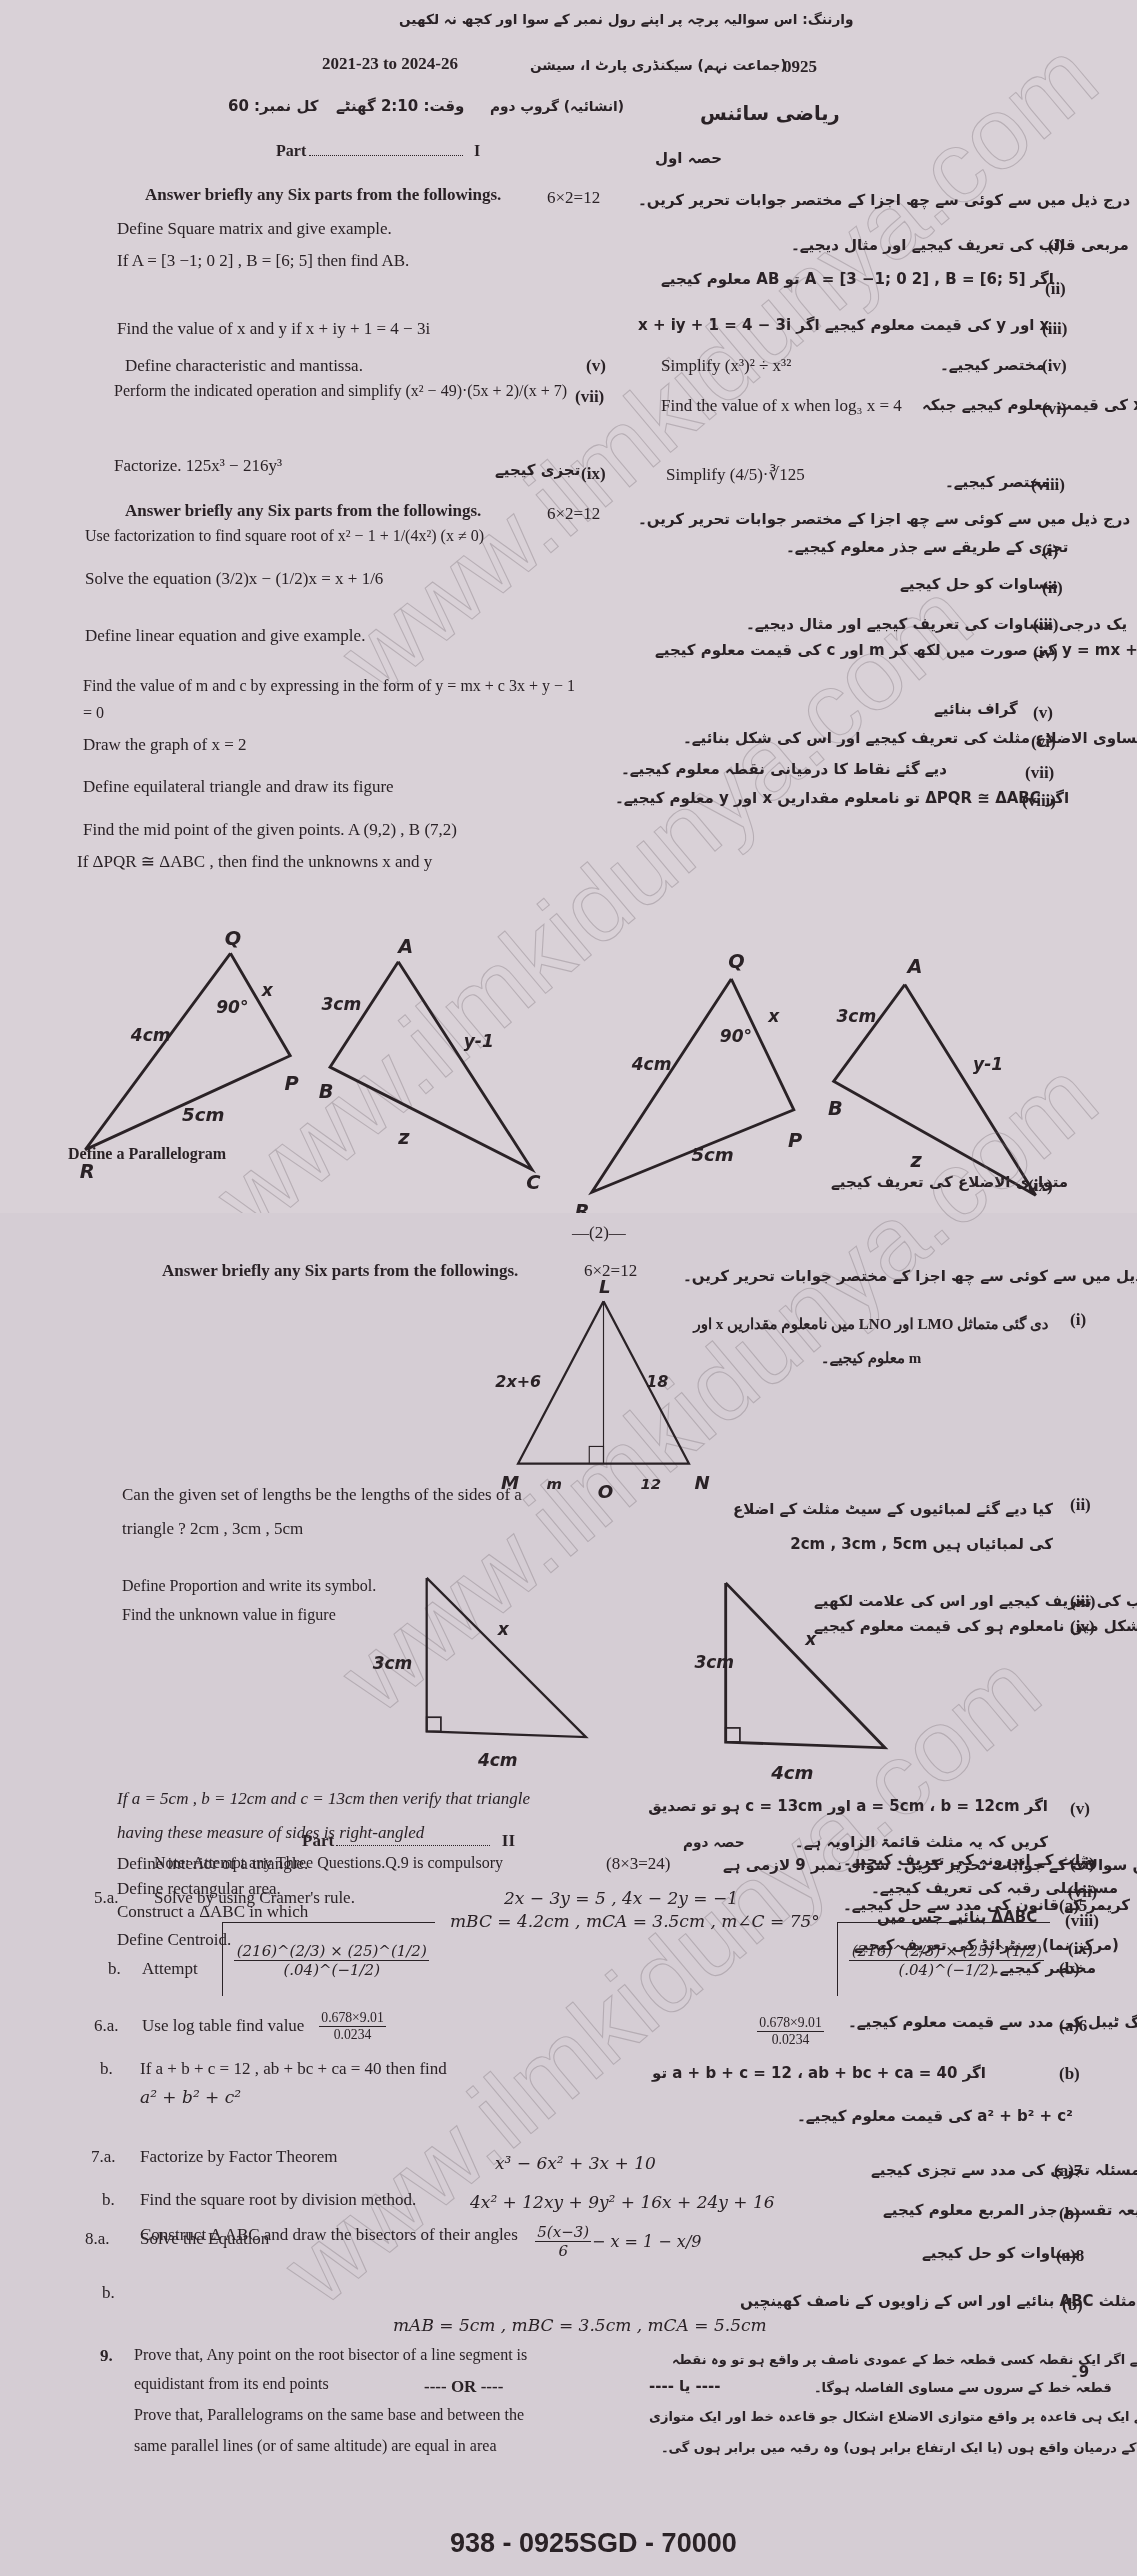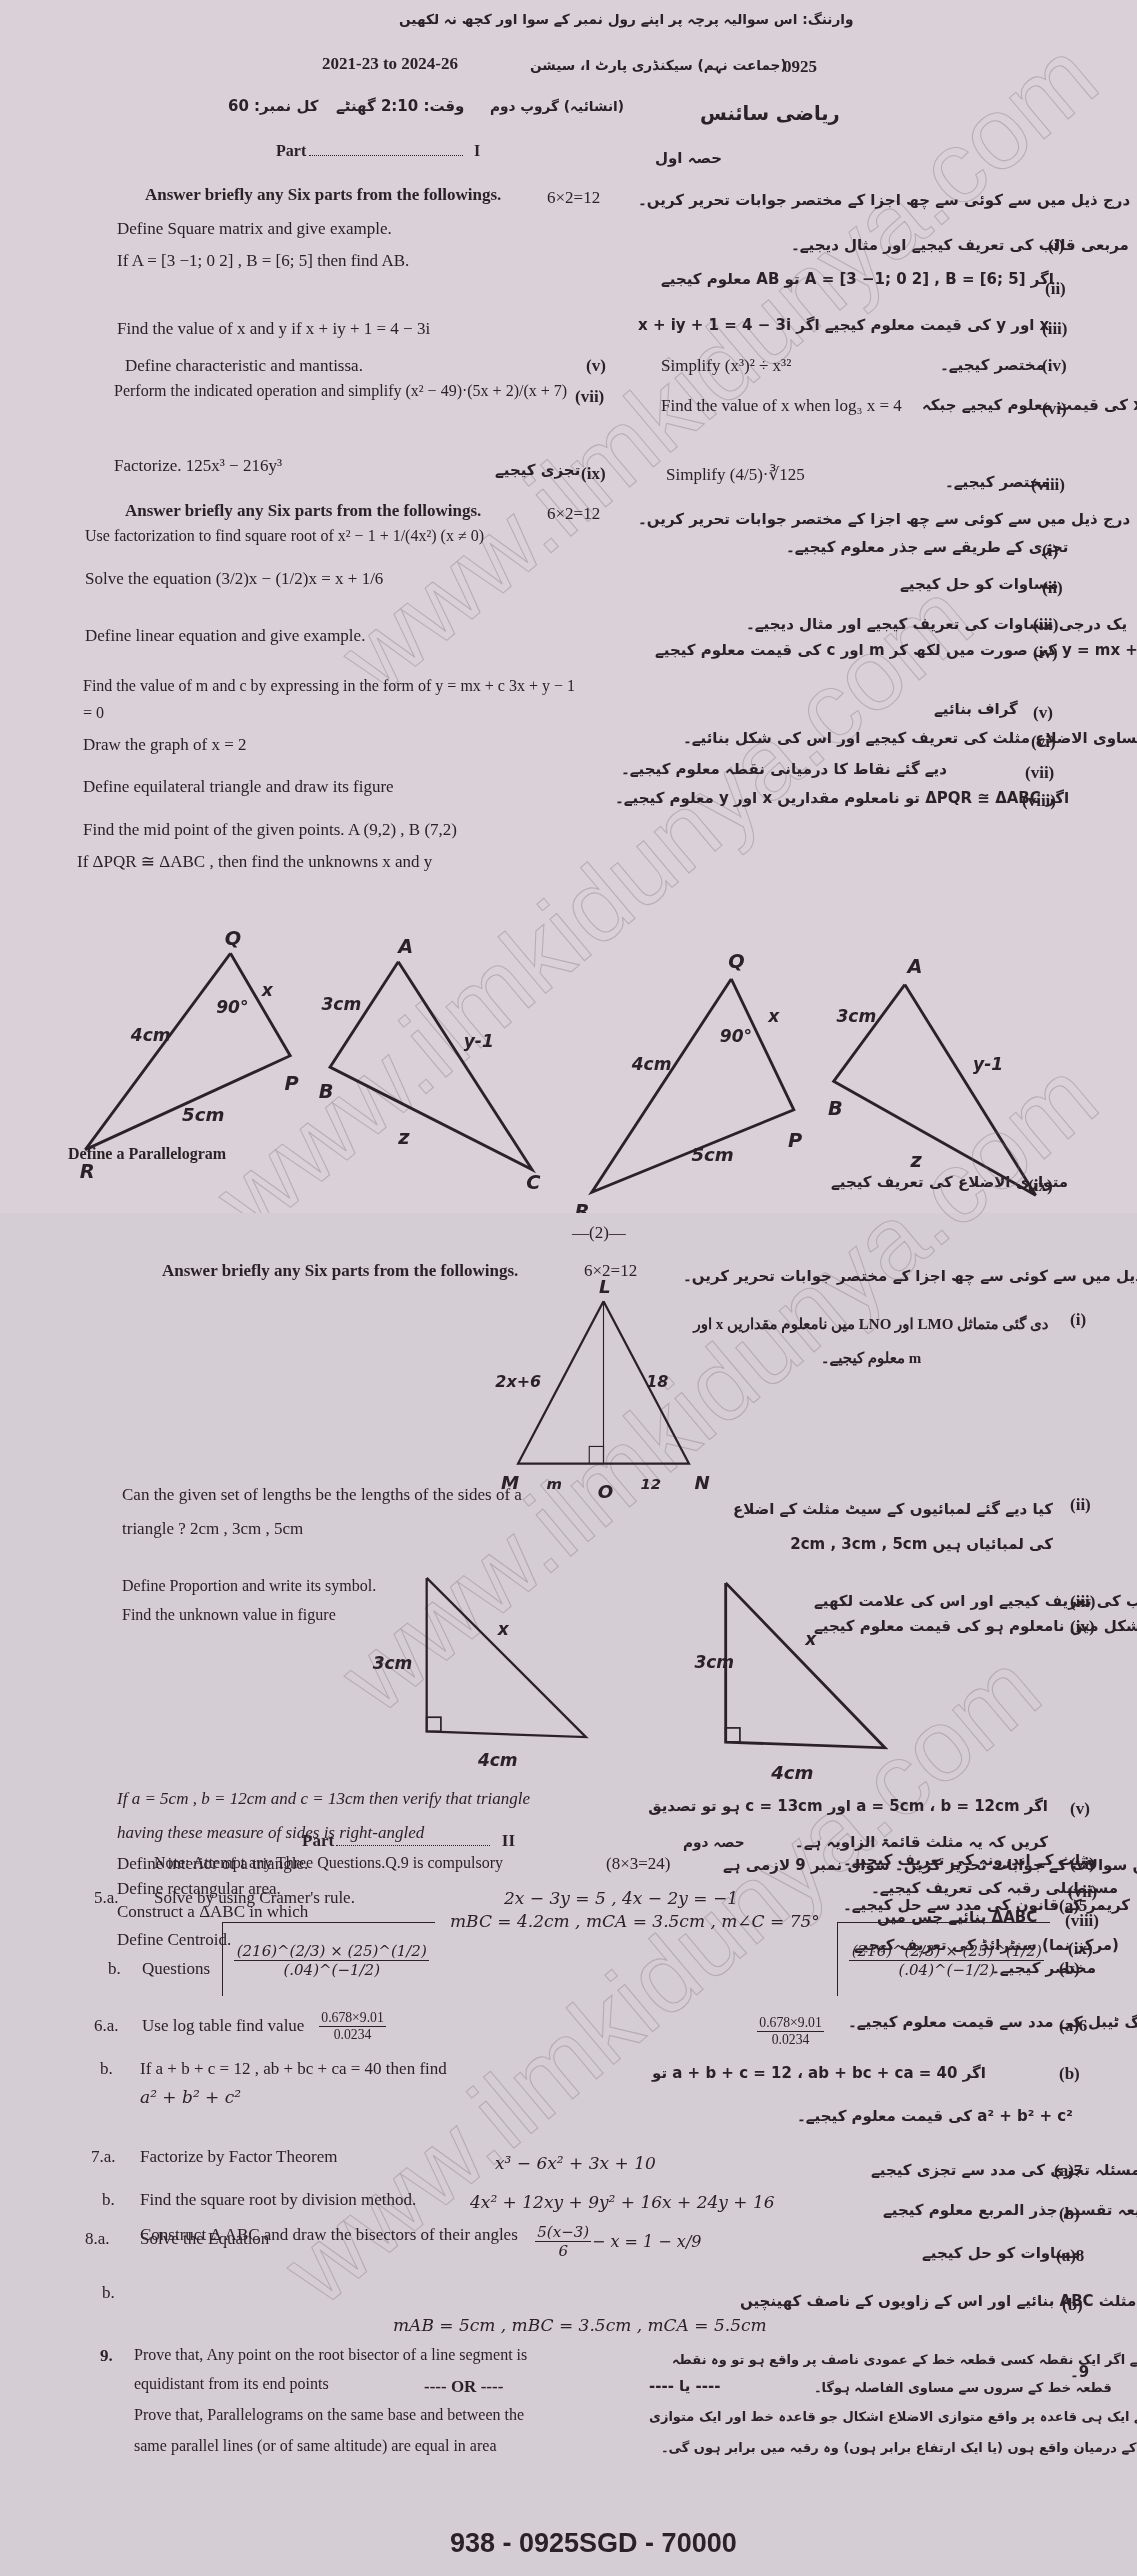--- a/index.html
+++ b/index.html
@@ -264,21 +264,21 @@
   <div class="abs marks" style="left:606px;top:641px;">(8×3=24)</div>
   <div class="abs ur" style="left:723px;top:643px;">نوٹ: کوئی سے تین سوالات کے جوابات تحریر کریں۔ سوال نمبر 9 لازمی ہے</div>
 
   <div class="abs en" style="left:94px;top:675px;">5.a.</div>
   <div class="abs en" style="left:154px;top:675px;">Solve by using Cramer's rule.</div>
   <div class="abs math" style="left:504px;top:675px;font-size:17px;">2x − 3y = 5 , 4x − 2y = −1</div>
   <div class="abs ur" style="left:843px;top:683px;">کریمر کے قانون کی مدد سے حل کیجیے۔</div>
   <div class="abs roman" style="left:1059px;top:683px;">(a)5</div>
 
   <div class="abs en" style="left:108px;top:746px;">b.</div>
-  <div class="abs en" style="left:142px;top:746px;">Questions</div>
+  <div class="abs en" style="left:142px;top:746px;">Attempt</div>
   <div class="abs" style="left:222px;top:709px;border-left:1.7px solid #2a2226;border-top:1.7px solid #2a2226;padding:11.4px 5.7px 0 11.4px;height:74px;">
     <div class="frac math" style="font-size:15px;">
       <span class="n">(216)^(2/3) × (25)^(1/2)</span>
       <span class="d">(.04)^(−1/2)</span>
     </div>
   </div>
   <div class="abs" style="left:837px;top:709px;border-left:1.7px solid #2a2226;border-top:1.7px solid #2a2226;padding:11.4px 5.7px 0 11.4px;height:74px;">
     <div class="frac math" style="font-size:15px;">
       <span class="n">(216)^(2/3) × (25)^(1/2)</span>
       <span class="d">(.04)^(−1/2)</span>

